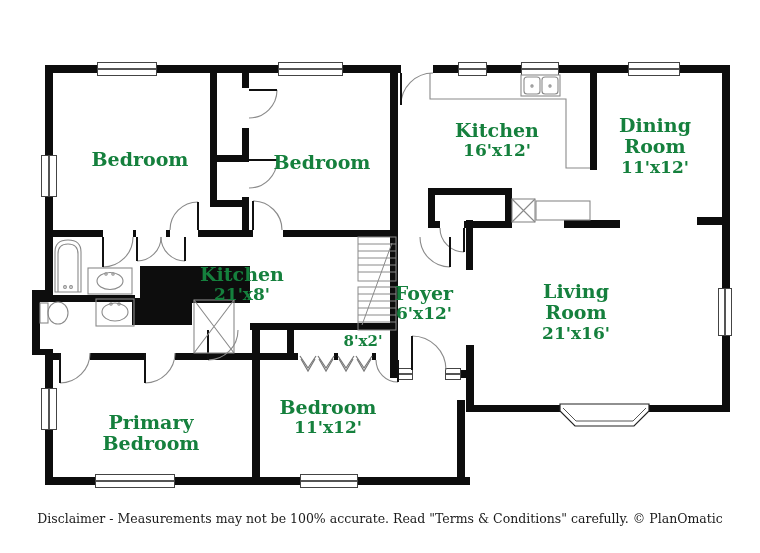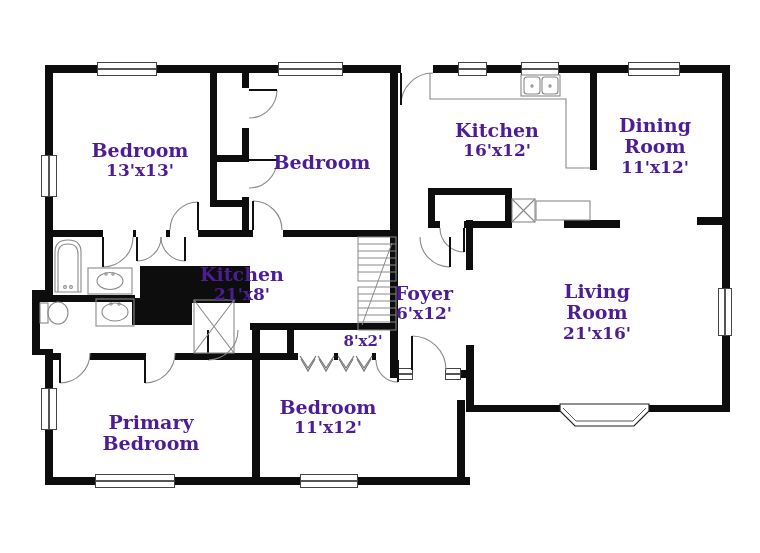--- a/index.html
+++ b/index.html
@@ -4,21 +4,21 @@
 <style>
   html,body{margin:0;padding:0;background:#fff;}
   #plan{position:relative;width:760px;height:553px;background:#ffffff;overflow:hidden;
         font-family:"DejaVu Serif","Liberation Serif",serif;}
   .wall{position:absolute;background:#0d0d0d;}
   .win{position:absolute;background:#ffffff;border:1px solid #444;box-sizing:border-box;}
   .win.h{background:linear-gradient(to bottom,#fff 42%,#555 42%,#555 58%,#fff 58%);}
   .win.v{background:linear-gradient(to right,#fff 42%,#555 42%,#555 58%,#fff 58%);}
   svg.overlay{position:absolute;left:0;top:0;}
   .roomlabel{position:absolute;transform:translate(-50%,-50%);text-align:center;
-             color:#4c1d95;font-weight:bold;line-height:1.12;white-space:nowrap;}
+             color:#15803d;font-weight:bold;line-height:1.12;white-space:nowrap;}
   .roomlabel .nm{font-size:19px;display:block;}
   .roomlabel .dm{font-size:17px;display:block;}
   .roomlabel .nm:empty{display:none;}
   .roomlabel.small .dm{font-size:15px;padding-left:44px;}
   #disclaimer{position:absolute;left:50%;top:511px;transform:translateX(-50%);
               font-size:12.5px;color:#1a1a1a;white-space:nowrap;}
 </style>
 </head>
 <body>
 
@@ -187,21 +187,20 @@
       <rect x="358" y="287" width="38" height="43"></rect>
       <path d="M358,244 H396 M358,251 H396 M358,258 H396 M358,265 H396 M358,272 H396"></path>
       <path d="M358,294 H396 M358,301 H396 M358,308 H396 M358,315 H396 M358,322 H396"></path>
       <path d="M362,325 L392,243"></path>
     </g>
   </svg>
 
   <div class="roomlabel" style="left:140px;top:160px">
     <span class="nm">Bedroom</span>
 
-    <span class="dm">13'x13'</span>
   </div>
   <div class="roomlabel" style="left:322px;top:163px">
     <span class="nm">Bedroom</span>
 
   </div>
   <div class="roomlabel" style="left:497px;top:140px">
     <span class="nm">Kitchen</span>
 
     <span class="dm">16'x12'</span>
   </div>
@@ -213,31 +212,32 @@
   <div class="roomlabel" style="left:242px;top:284px">
     <span class="nm">Kitchen</span>
 
     <span class="dm">21'x8'</span>
   </div>
   <div class="roomlabel" style="left:424px;top:303px">
     <span class="nm">Foyer</span>
 
     <span class="dm">6'x12'</span>
   </div>
-  <div class="roomlabel" style="left:597px;top:312px">
+  <div class="roomlabel" style="left:576px;top:312px">
     <span class="nm">Living</span>
     <span class="nm">Room</span>
     <span class="dm">21'x16'</span>
   </div>
   <div class="roomlabel small" style="left:341px;top:341px">
     <span class="dm">8'x2'</span>
   </div>
   <div class="roomlabel" style="left:151px;top:433px">
     <span class="nm">Primary</span>
     <span class="nm">Bedroom</span>
   </div>
   <div class="roomlabel" style="left:328px;top:417px">
     <span class="nm">Bedroom</span>
 
     <span class="dm">11'x12'</span>
   </div>
 
+  <div id="disclaimer">Disclaimer - Measurements may not be 100% accurate. Read "Terms &amp; Conditions" carefully. © PlanOmatic</div>
 </div>
 
 </body></html>

